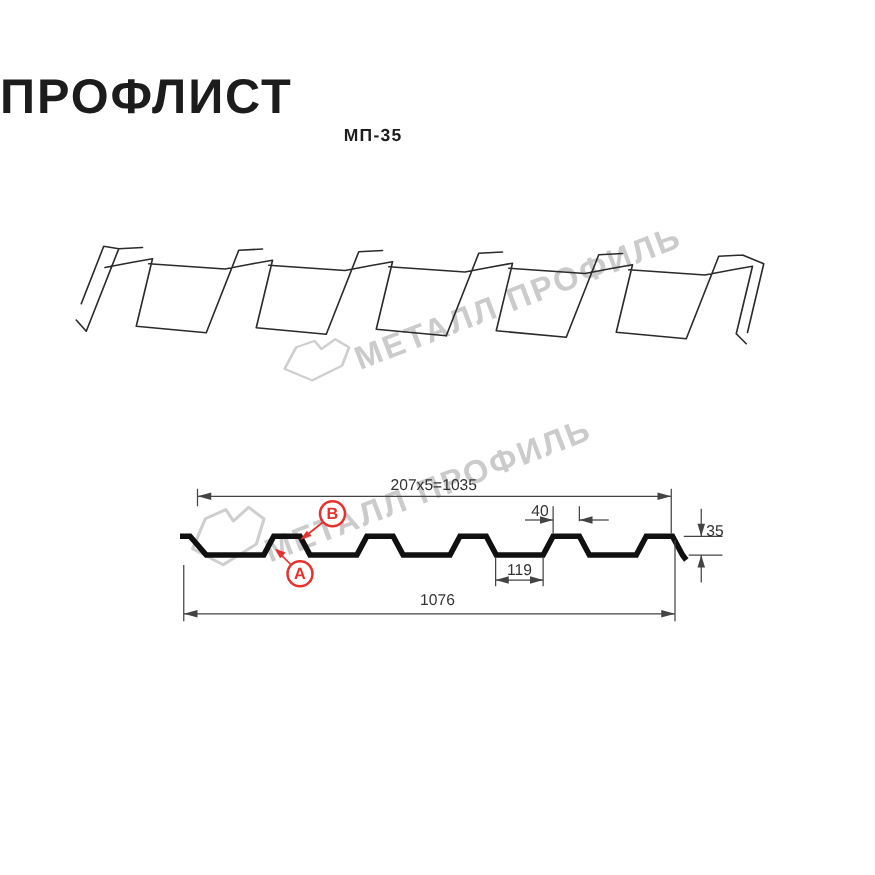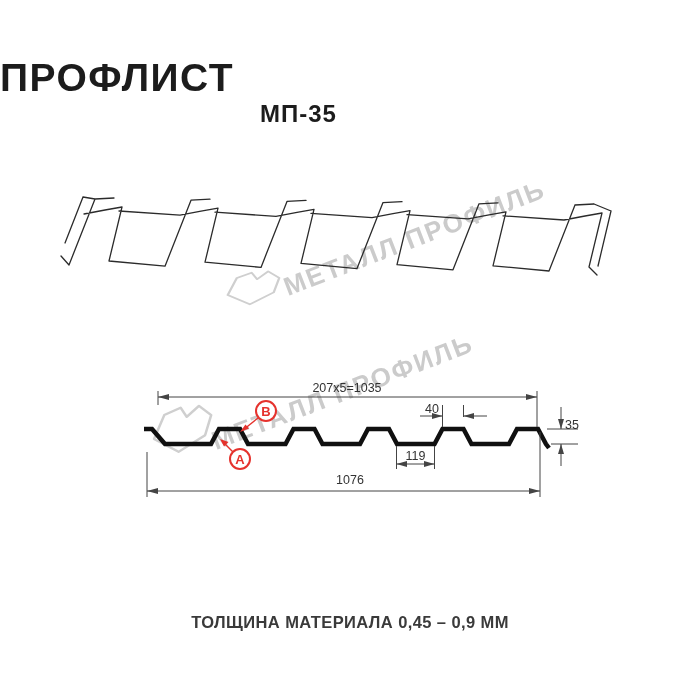--- a/index.html
+++ b/index.html
@@ -1,21 +1,21 @@
 <!DOCTYPE html>
 <html><head>
 <meta charset="utf-8">
 <style>
   html,body{margin:0;padding:0;background:#ffffff;}
   .page{position:relative;width:700px;height:700px;background:#ffffff;overflow:hidden;
         font-family:"Liberation Sans", sans-serif;}
   .title{position:absolute;left:0;top:56px;width:700px;
          font-size:39px;font-weight:800;letter-spacing:1.5px;color:#1c1c1c;}
   .subtitle{position:absolute;left:0;top:100px;width:597px;text-align:center;
-            font-size:24px;font-weight:700;letter-spacing:1px;color:#1c1c1c;}
+            font-size:14px;font-weight:700;letter-spacing:1px;color:#1c1c1c;}
   .footer{position:absolute;left:0;top:613px;width:700px;text-align:center;
           font-size:16.5px;font-weight:700;letter-spacing:.4px;color:#3a3a3a;}
   svg{position:absolute;left:0;top:0;}
   .sketch{stroke:#2b2b2b;stroke-width:1.3;fill:none;stroke-linecap:round;stroke-linejoin:round;}
   .profile{stroke:#101010;stroke-width:4.5;fill:none;stroke-linejoin:miter;}
   .dim line{stroke:#444444;stroke-width:1;}
   .dim polygon{fill:#444444;stroke:none;}
   .dim text{font-family:"Liberation Sans",sans-serif;font-size:12.5px;fill:#333333;font-weight:400;}
   .wm-text{font-family:"Liberation Sans",sans-serif;font-weight:700;font-size:26px;
            letter-spacing:2px;fill:#cbcbcb;}
@@ -116,14 +116,13 @@
     </g>
 
     <g class="marker">
       <line x1="233" y1="452" x2="224" y2="443"></line>
       <polygon points="220,439 228.5,442 224,446.5"></polygon>
       <circle cx="240" cy="459" r="10"></circle>
       <text x="240" y="463.5" text-anchor="middle">A</text>
     </g>
   </svg>
 
-  <div class="footer">ТОЛЩИНА МАТЕРИАЛА 0,45 – 0,9 ММ</div>
 </div>
 
 </body></html>

